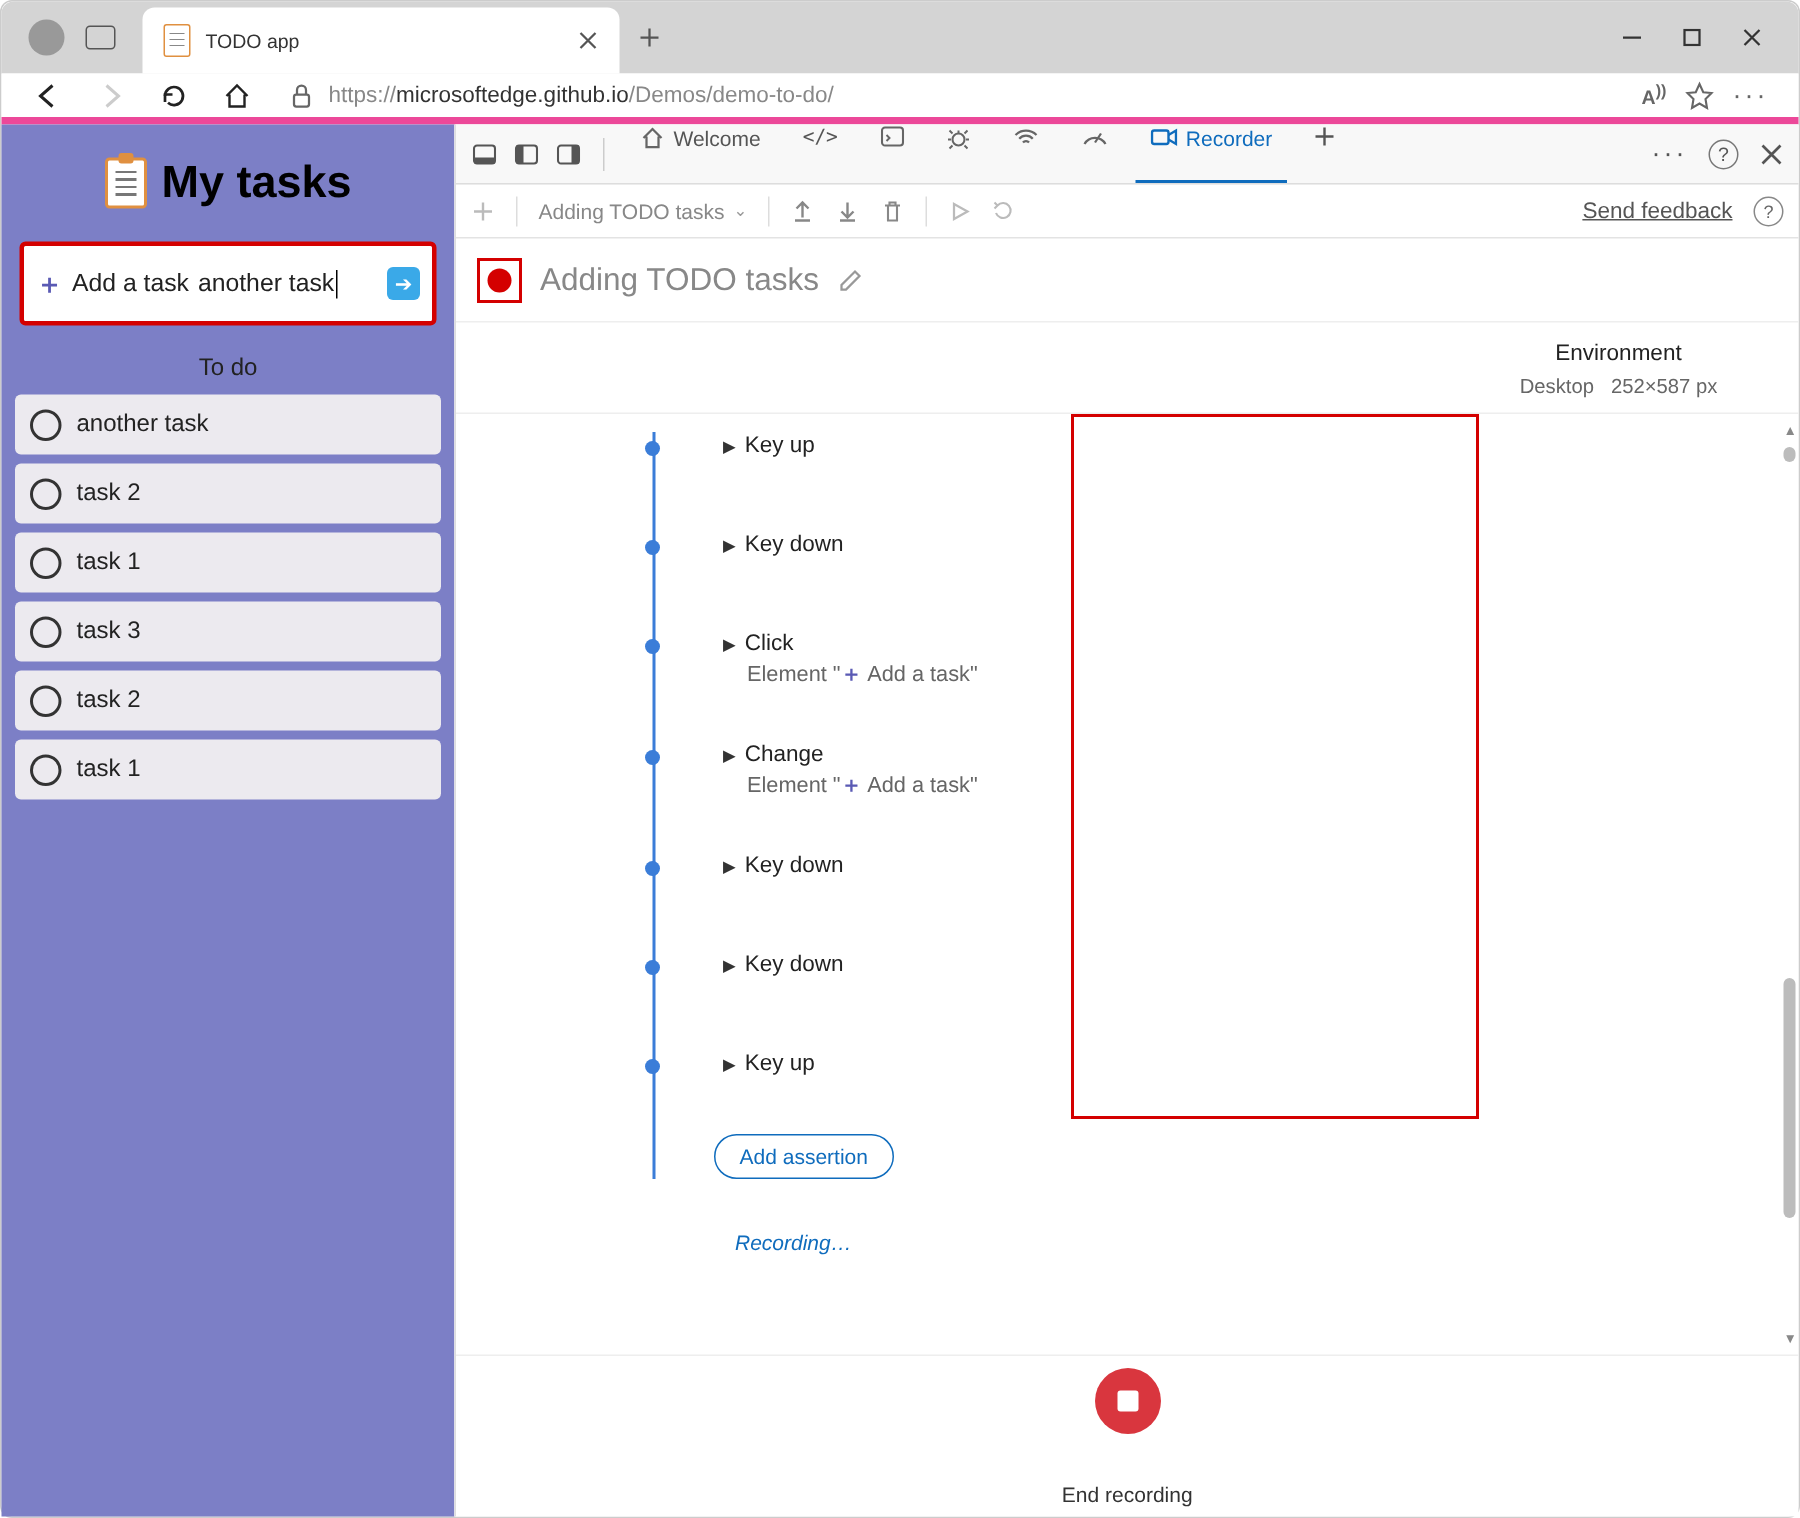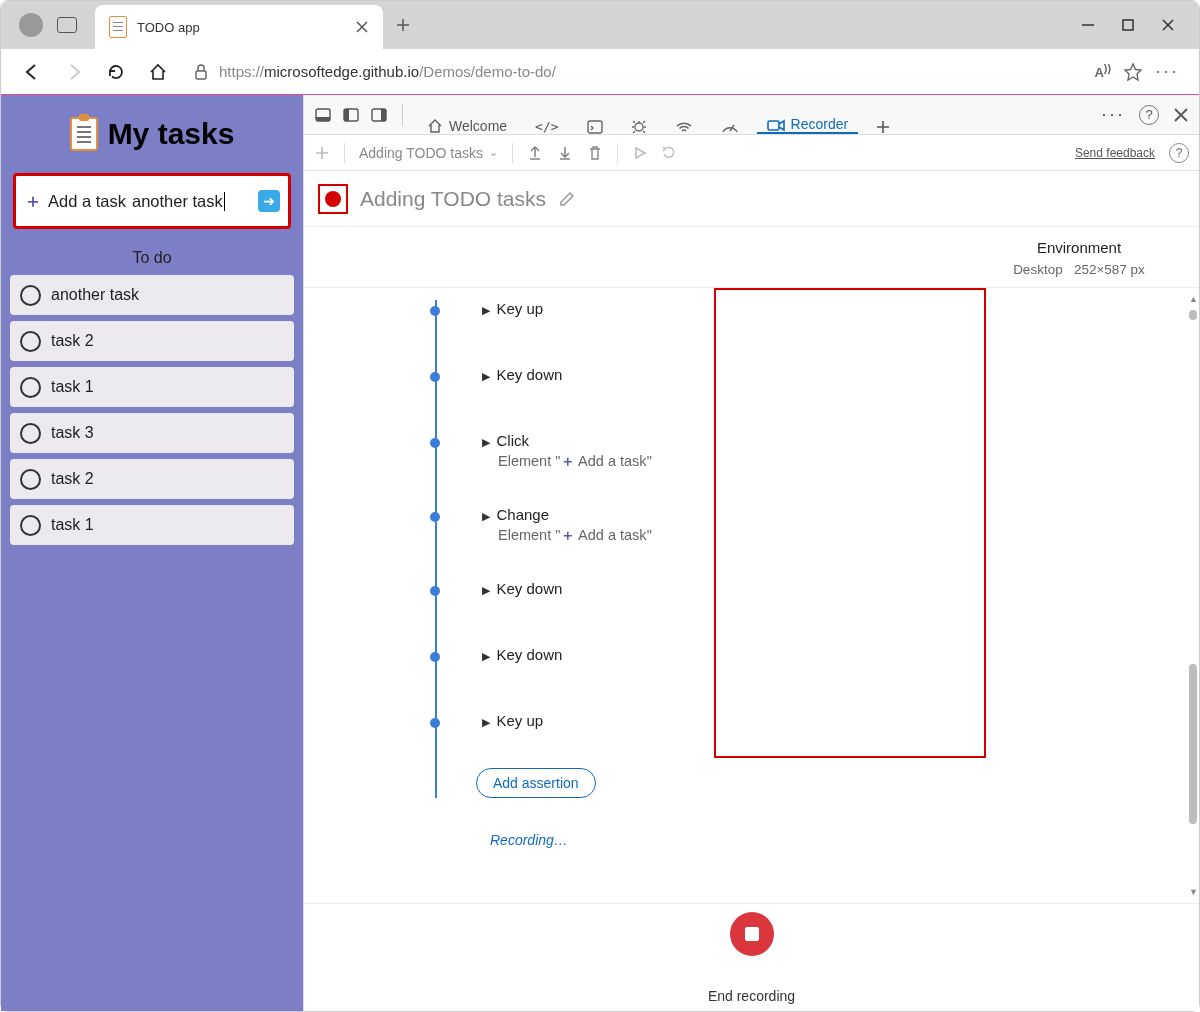--- a/index.html
+++ b/index.html
@@ -4,32 +4,32 @@
 <style>
 * { box-sizing: border-box; margin: 0; padding: 0; }
 body { font-family: "Segoe UI", Arial, sans-serif; background: #fff; overflow: hidden; }
 .window { width: 1200px; height: 1012px; border: 1px solid #ccc; border-radius: 8px; display: flex; flex-direction: column; background: #fff; position: relative; }
 
 
 .titlebar { height: 48px; display: flex; align-items: stretch; background: #d4d4d4; border-radius: 8px 8px 0 0; }
 .titlebar .left-ctrls { display: flex; align-items: center; gap: 14px; padding: 0 18px; }
 .titlebar .profile { width: 24px; height: 24px; border-radius: 50%; background: #999; }
 .titlebar .wbox { width: 20px; height: 16px; border: 1.5px solid #555; border-radius: 3px; }
-.tab { width: 288px; background: #fff; border-radius: 8px 8px 0 0; display: flex; align-items: center; padding: 0 14px; gap: 10px; margin-top: 4px; }
+.tab { width: 318px; background: #fff; border-radius: 8px 8px 0 0; display: flex; align-items: center; padding: 0 14px; gap: 10px; margin-top: 4px; }
 .tab-icon { width: 18px; height: 22px; background: #fff; border: 1.5px solid #e09040; border-radius: 2px; position: relative; }
 .tab-icon::after { content: ""; position: absolute; top: 5px; left: 3px; right: 3px; bottom: 3px; background: repeating-linear-gradient(#888 0 1px, transparent 1px 4px); }
 .tab-title { font-size: 13px; color: #333; flex: 1; }
 .tab-close { width: 14px; height: 14px; color: #555; }
 .new-tab { width: 40px; display: flex; align-items: center; justify-content: center; color: #555; }
 .titlebar .spacer { flex: 1; }
 .win-ctrls { display: flex; align-items: center; gap: 26px; padding-right: 24px; color: #444; }
 .wc { width: 14px; height: 14px; display: flex; align-items: center; justify-content: center; }
 
 
-.addrbar { height: 46px; background: #fff; border-bottom: 1px solid #ec4899; display: flex; align-items: center; padding: 0 14px; gap: 8px; }
+.addrbar { height: 34px; background: #fff; border-bottom: 5px solid #ec4899; display: flex; align-items: center; padding: 0 14px; gap: 8px; }
 .navbtn { width: 34px; height: 34px; display: flex; align-items: center; justify-content: center; color: #222; border-radius: 4px; }
 .navbtn.dim { color: #bbb; }
 .urlbox { flex: 1; display: flex; align-items: center; gap: 10px; padding: 0 10px; height: 34px; }
 .urlbox .lock { color: #666; }
 .urlbox .url { font-size: 15px; color: #888; }
 .urlbox .url .dk { color: #333; }
 .addr-right { display: flex; align-items: center; gap: 12px; color: #666; padding: 0 6px; }
 
 
 .contentrow { flex: 1; display: flex; min-height: 0; }
@@ -51,29 +51,29 @@
 .task { height: 40px; background: #eceaef; border-radius: 4px; display: flex; align-items: center; gap: 10px; padding: 0 10px; }
 .task .circ { width: 21px; height: 21px; border: 2.5px solid #333; border-radius: 50%; }
 .task span { font-size: 16px; color: #222; }
 
 
 .devtools { flex: 1; display: flex; flex-direction: column; border-left: 1px solid #ddd; min-height: 0; background: #fff; }
 .dt-tabs { height: 40px; border-bottom: 1px solid #ddd; display: flex; align-items: center; padding: 0 10px; gap: 8px; background: #f8f8f8; }
 .dt-dock { display: flex; gap: 10px; color: #555; }
 .dock-ic { width: 18px; height: 18px; display:flex; align-items:center; justify-content:center; }
 .dt-sep { width: 1px; height: 22px; background: #ccc; margin: 0 6px; }
-.dt-tab { display: flex; align-items: flex-end; gap: 6px; padding: 0 10px; height: 38px; color: #555; font-size: 14px; }
+.dt-tab { display: flex; align-items: flex-start; gap: 6px; padding: 0 10px; height: 38px; color: #555; font-size: 14px; }
 .dt-tab.active { color: #0f6cbd; border-bottom: 2.5px solid #0f6cbd; }
 .dt-tabs .rightctl { margin-left: auto; display: flex; gap: 14px; align-items: center; color: #555; }
 
 .dt-subbar { height: 36px; border-bottom: 1px solid #e3e3e3; display: flex; align-items: center; padding: 0 10px; gap: 14px; color: #888; font-size: 14px; }
 .dt-subbar .sel { color: #888; display: flex; align-items: center; gap: 6px; }
 .chev { font-size: 11px; color: #999; }
 .ic { width: 16px; height: 16px; display: inline-flex; align-items: center; justify-content: center; color: #888; }
-.dt-subbar .feedback { margin-left: auto; text-decoration: underline; color: #555; font-size: 12px; }
+.dt-subbar .feedback { margin-left: auto; text-decoration: underline; color: #555; font-size: 15px; }
 .dt-subbar .help { width: 20px; height: 20px; border: 1.5px solid #888; border-radius: 50%; display: flex; align-items: center; justify-content: center; font-size: 12px; color: #666; }
 
 .rec-title-row { height: 56px; display: flex; align-items: center; padding: 0 14px; gap: 12px; border-bottom: 1px solid #eee; }
 .rec-box { width: 30px; height: 30px; border: 2.5px solid #d40000; display: flex; align-items: center; justify-content: center; }
 .rec-dot { width: 16px; height: 16px; background: #d40000; border-radius: 50%; }
 .rec-title { font-size: 21px; color: #888; }
 .edit-ic { color: #888; }
 
 .settings-row { padding: 12px 30px 10px; display: flex; border-bottom: 1px solid #eee; }
 .settings-col { flex: 1; }

